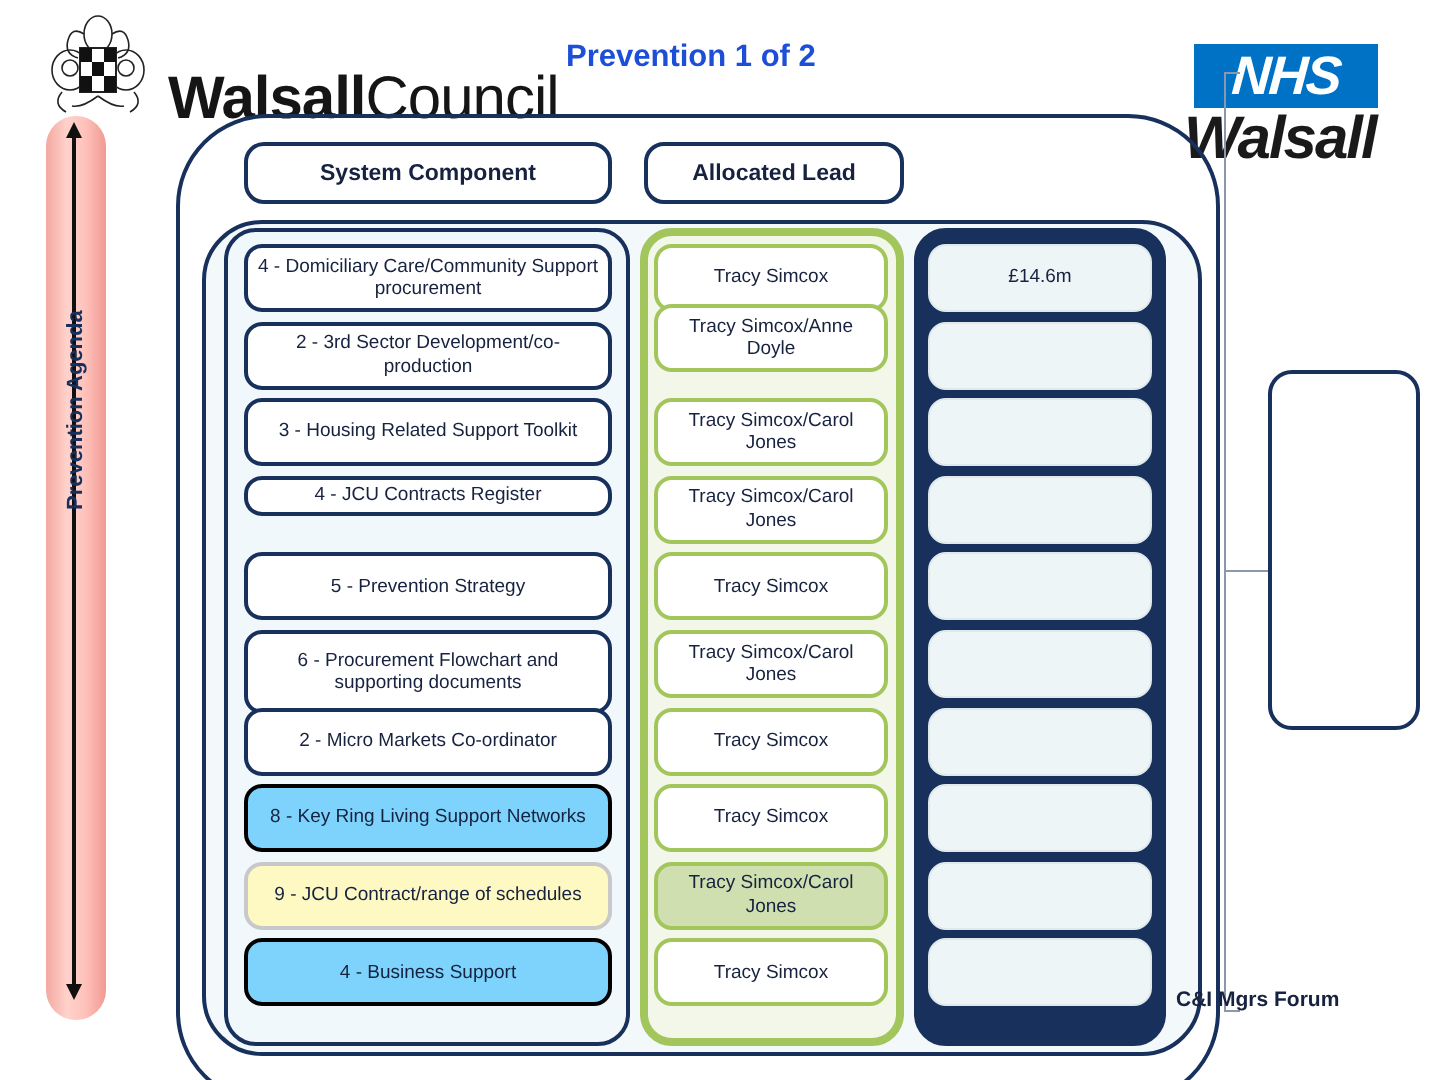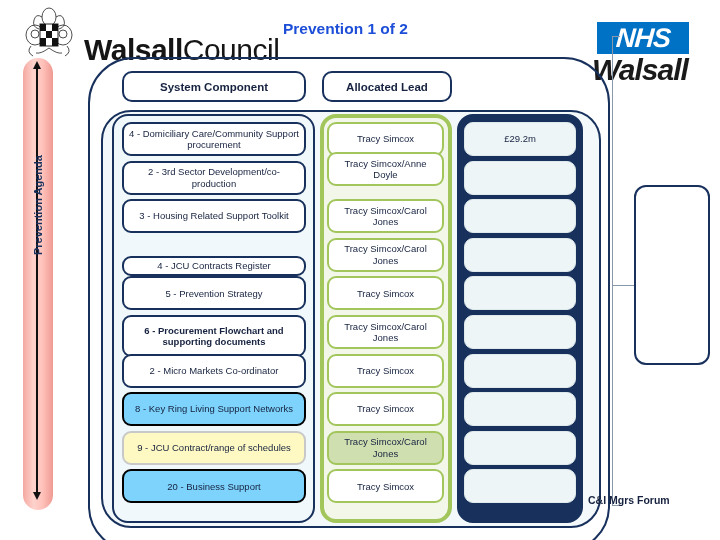--- a/index.html
+++ b/index.html
@@ -304,43 +304,43 @@
   <div class="col-header" id="hdr-lead">Allocated Lead</div>
 
   <div class="bracket"></div>
   <div class="bracket-stub"></div>
   <div class="side-box"></div>
   <div class="forum-label">C&amp;I Mgrs Forum</div>
 
   <div id="rows-layer">
       <div class="cell component" style="top: 122px; height: 34px;">4 - Domiciliary Care/Community Support procurement</div>
       <div class="cell lead" style="top: 122px; height: 34px;">Tracy Simcox</div>
-      <div class="cell qipp" style="top: 122px; height: 34px;">£29.2m</div>
+      <div class="cell qipp" style="top: 122px; height: 34px;">£14.6m</div>
       <div class="cell component" style="top: 160.6px; height: 34px;">2 - 3rd Sector Development/co-production</div>
       <div class="cell lead" style="top: 152px; height: 34px;">Tracy Simcox/Anne Doyle</div>
       <div class="cell qipp" style="top: 160.6px; height: 34px;"></div>
       <div class="cell component" style="top: 199.2px; height: 34px;">3 - Housing Related Support Toolkit</div>
       <div class="cell lead" style="top: 199.2px; height: 34px;">Tracy Simcox/Carol Jones</div>
       <div class="cell qipp" style="top: 199.2px; height: 34px;"></div>
-      <div class="cell component" style="top: 237.8px; height: 20px; margin-top: 18px;">4 - JCU Contracts Register</div>
+      <div class="cell component" style="top: 237.8px; height: 20px;">4 - JCU Contracts Register</div>
       <div class="cell lead" style="top: 237.8px; height: 34px;">Tracy Simcox/Carol Jones</div>
       <div class="cell qipp" style="top: 237.8px; height: 34px;"></div>
       <div class="cell component" style="top: 276.4px; height: 34px;">5 - Prevention Strategy</div>
       <div class="cell lead" style="top: 276.4px; height: 34px;">Tracy Simcox</div>
       <div class="cell qipp" style="top: 276.4px; height: 34px;"></div>
-      <div class="cell component" style="top: 315px; height: 42px; font-weight: bold;">6 - Procurement Flowchart and supporting documents</div>
+      <div class="cell component" style="top: 315px; height: 42px;">6 - Procurement Flowchart and supporting documents</div>
       <div class="cell lead" style="top: 315px; height: 34px;">Tracy Simcox/Carol Jones</div>
       <div class="cell qipp" style="top: 315px; height: 34px;"></div>
       <div class="cell component" style="top: 353.6px; height: 34px;">2 - Micro Markets Co-ordinator</div>
       <div class="cell lead" style="top: 353.6px; height: 34px;">Tracy Simcox</div>
       <div class="cell qipp" style="top: 353.6px; height: 34px;"></div>
       <div class="cell component black" style="top: 392.2px; height: 34px;">8 - Key Ring Living Support Networks</div>
       <div class="cell lead" style="top: 392.2px; height: 34px;">Tracy Simcox</div>
       <div class="cell qipp" style="top: 392.2px; height: 34px;"></div>
       <div class="cell component grey" style="top: 430.8px; height: 34px;">9 - JCU Contract/range of schedules</div>
       <div class="cell lead filled" style="top: 430.8px; height: 34px;">Tracy Simcox/Carol Jones</div>
       <div class="cell qipp" style="top: 430.8px; height: 34px;"></div>
-      <div class="cell component black" style="top: 469.4px; height: 34px;">20 - Business Support</div>
+      <div class="cell component black" style="top: 469.4px; height: 34px;">4 - Business Support</div>
       <div class="cell lead" style="top: 469.4px; height: 34px;">Tracy Simcox</div>
       <div class="cell qipp" style="top: 469.4px; height: 34px;"></div>
     </div>
 
 </div>
 
 </body></html>

